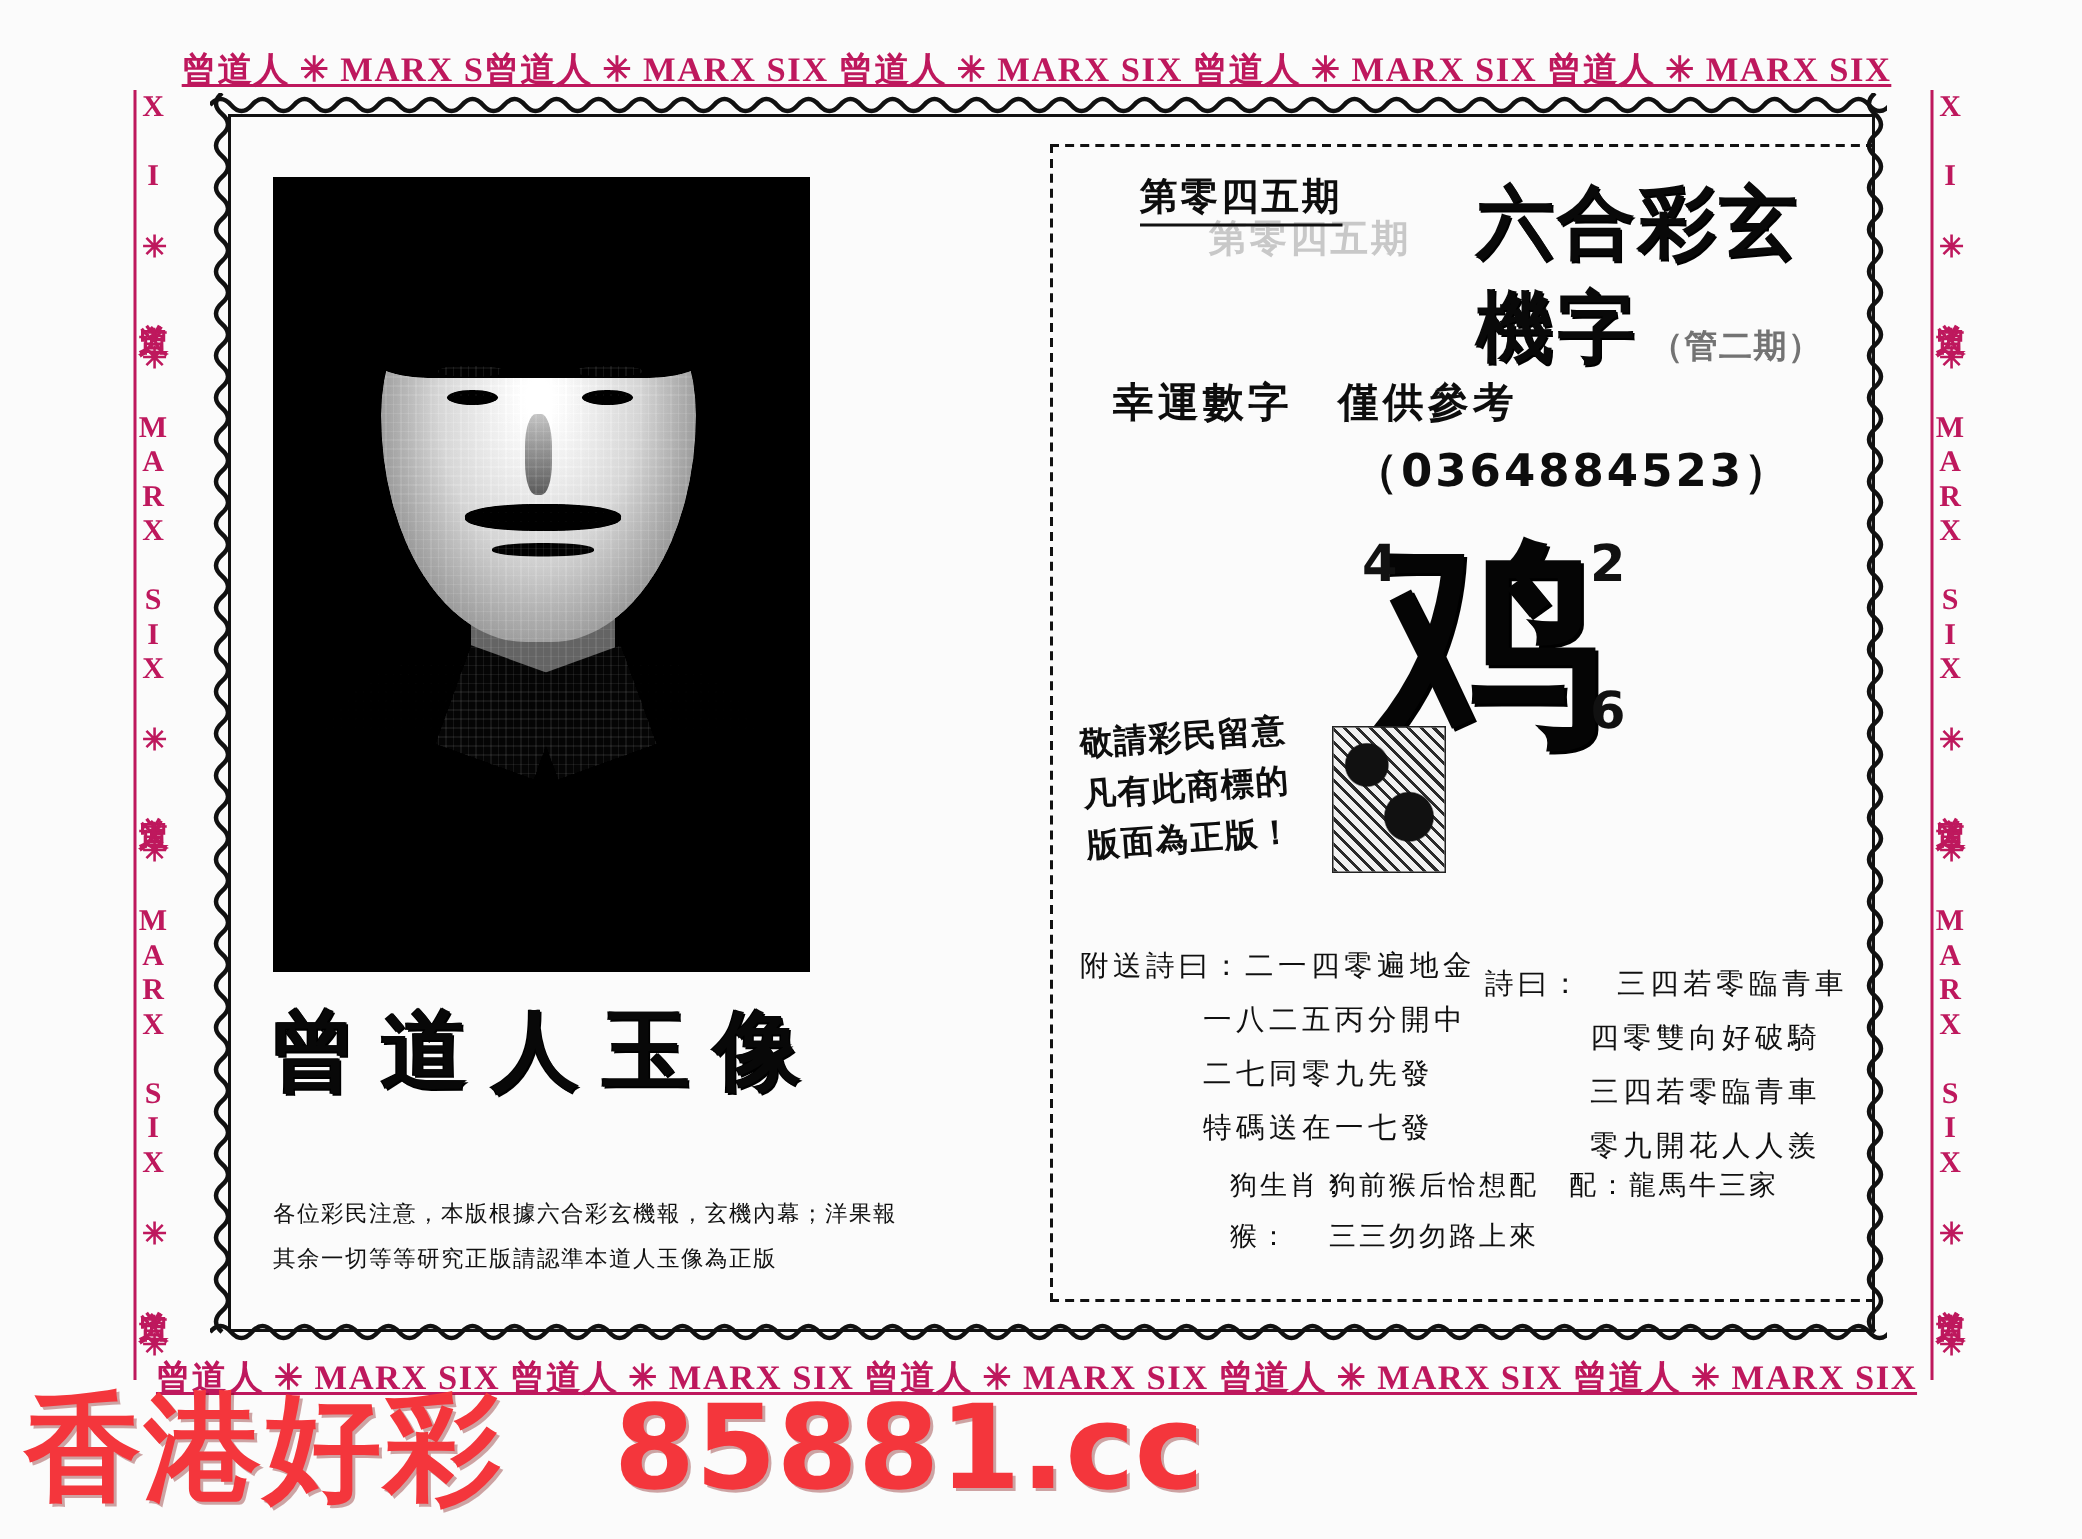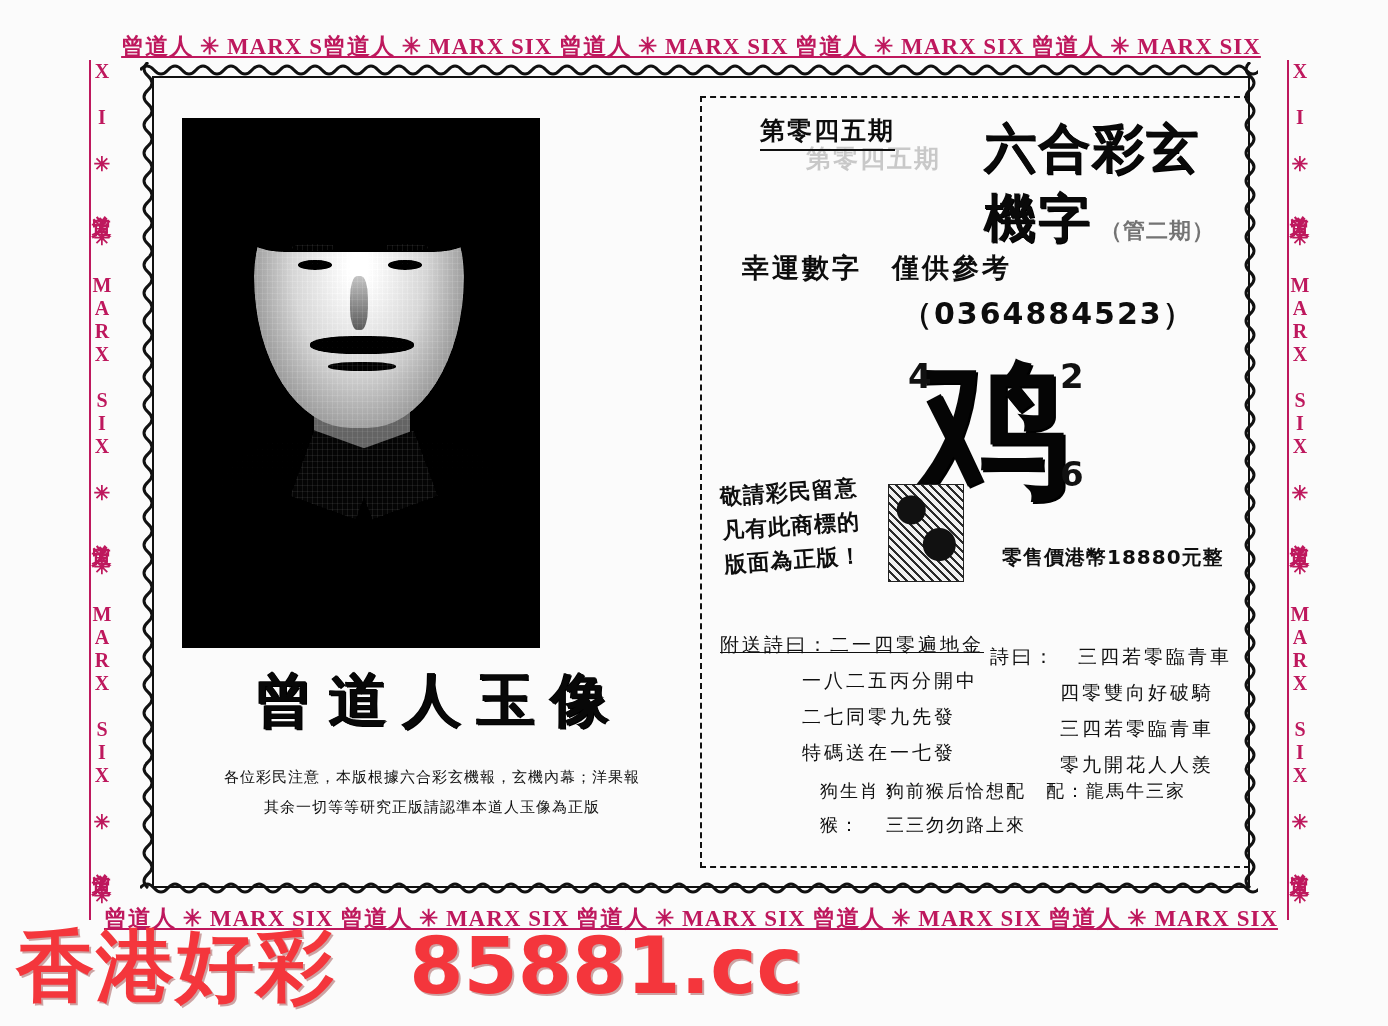--- a/index.html
+++ b/index.html
@@ -143,39 +143,38 @@
   #collar-r {
     left: 176px; top: 322px; width: 70px; height: 70px;
     background: #2e2e2e;
     transform: rotate(-20deg);
   }
 
   #portrait-caption {
     position: absolute;
     left: 20px; top: 572px;
     width: 520px;
-    text-align: center;
+    text-align: left;
     font-family: "DejaVu Sans", sans-serif;
     font-weight: bold;
     font-size: 58px;
     letter-spacing: 16px;
     color: #080808;
     text-shadow: 1px 1px 0 #000, -1px 0 0 #000;
   }
 
   #portrait-notes {
     position: absolute;
-    left: 22px; top: 672px;
+    left: 22px; top: 704px;
     width: 500px;
     font-family: "DejaVu Sans", sans-serif;
     font-size: 15px;
     line-height: 30px;
     color: #111;
     letter-spacing: 1px;
-    text-align: center;
   }
 
   
   #right-panel {
     position: absolute;
     left: 700px; top: 96px;
     width: 546px; height: 768px;
     border: 2px dashed #111;
   }
 
@@ -300,21 +299,21 @@
     font-family: "DejaVu Sans", sans-serif;
     font-size: 19px;
     line-height: 36px;
     color: #101010;
     letter-spacing: 3px;
     white-space: nowrap;
   }
   #poem-left { left: 0px; top: 0px; }
   #poem-left .poem-line:first-child { margin-left: 0; }
   #poem-left .poem-line { margin-left: 82px; }
-  #poem-left .poem-line.lead { margin-left: 0; text-decoration: underline; }
+  #poem-left .poem-line.lead { margin-left: 0; }
   #poem-right { left: 270px; top: 0px; }
   #poem-right .poem-line { margin-left: 70px; }
   #poem-right .poem-line.lead { margin-left: 0; margin-top: 12px; }
 
   #zodiac-area {
     position: absolute;
     left: 118px; top: 676px;
     font-family: "DejaVu Sans", sans-serif;
     font-size: 18px;
     line-height: 34px;
@@ -415,21 +414,20 @@
     <div class="zodiac-num" id="znum-2">2</div>
     <div class="zodiac-num" id="znum-3">6</div>
 
     <div id="notice-block">
       <div>敬請彩民留意</div>
       <div>凡有此商標的</div>
       <div>版面為正版！</div>
     </div>
     <div id="trademark-stamp"></div>
 
-    <div id="price-text">零售價港幣18880元整</div>
 
     <div id="poem-area">
       <div class="poem-col" id="poem-left">
         <div class="poem-line lead">附送詩曰：二一四零遍地金</div>
         <div class="poem-line">一八二五丙分開中</div>
         <div class="poem-line">二七同零九先發</div>
         <div class="poem-line">特碼送在一七發</div>
       </div>
       <div class="poem-col" id="poem-right">
         <div class="poem-line lead">詩曰：　三四若零臨青車</div>

